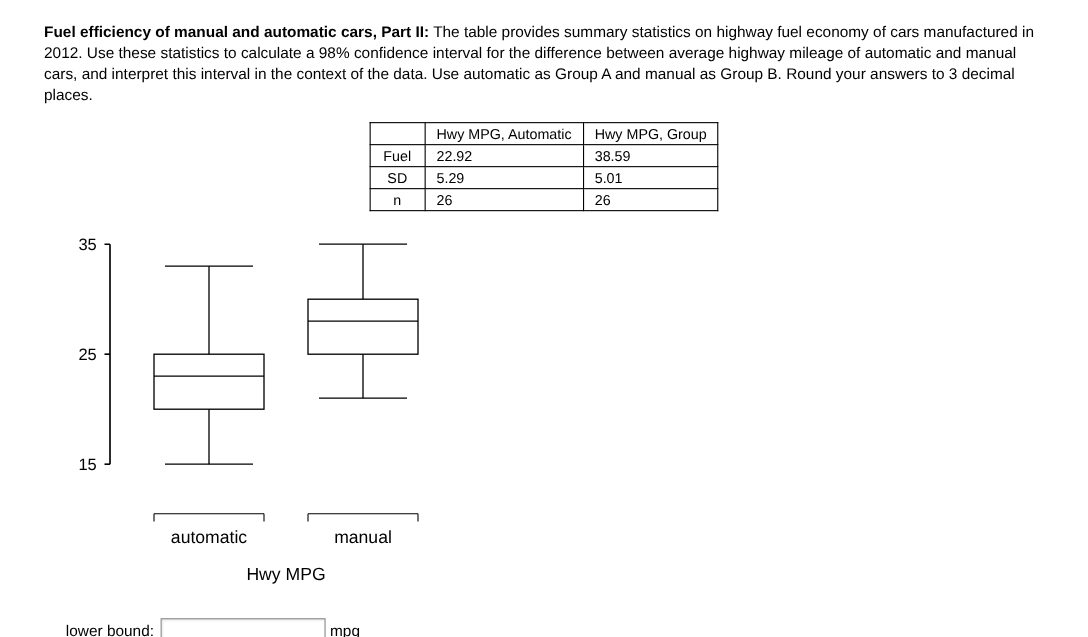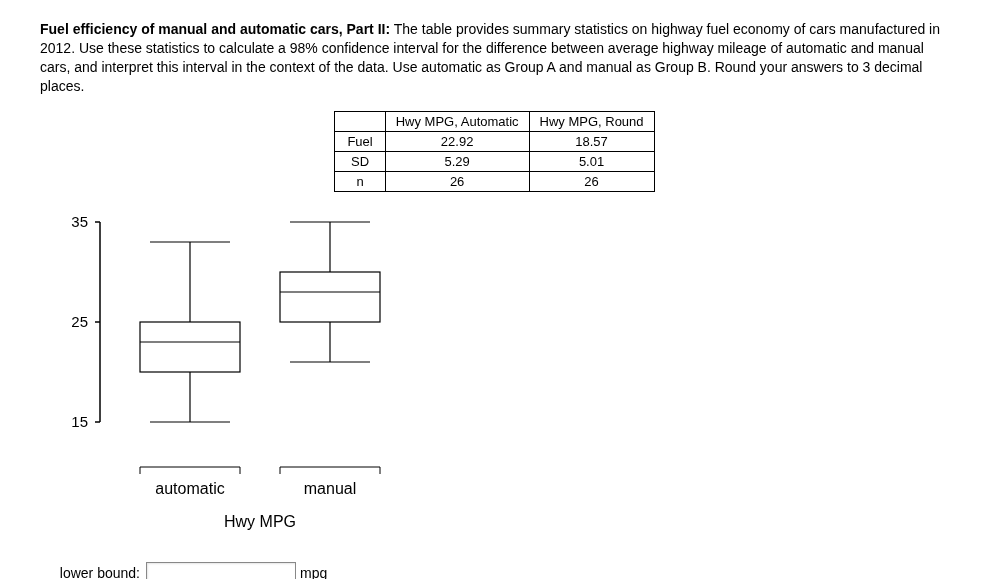--- a/index.html
+++ b/index.html
@@ -24,21 +24,21 @@
       text-align: right;
     }
     .stats-table {
       border-collapse: collapse;
       margin: 0 auto 10px auto;
     }
     .stats-table td, .stats-table th {
       border: 1px solid #000;
       padding: 2px 10px;
       font-size: 13px;
-      text-align: center;
+      text-align: left;
     }
     .stats-table th {
       font-weight: normal;
       text-align: center;
     }
     .stats-table th.corner {
       border: 1px solid #000;
     }
     .stats-table td.row-label {
       text-align: center;
@@ -82,26 +82,26 @@
 <div class="question-text">
   <b>Fuel efficiency of manual and automatic cars, Part II:</b>
   <span>The table provides summary statistics on highway fuel economy of cars manufactured in 2012. Use these statistics to calculate a 98% confidence interval for the difference between average highway mileage of automatic and manual cars, and interpret this interval in the context of the data. Use automatic as Group A and manual as Group B. Round your answers to 3 decimal places.</span>
 </div>
 
 <table class="stats-table">
   <tbody>
       <tr>
     <th class="corner"></th>
     <th>Hwy MPG, Automatic</th>
-    <th>Hwy MPG, Round</th>
+    <th>Hwy MPG, Group</th>
   </tr>
   <tr>
     <td class="row-label">Fuel</td>
     <td>22.92</td>
-    <td>18.57</td>
+    <td>38.59</td>
   </tr>
   <tr>
     <td class="row-label">SD</td>
     <td>5.29</td>
     <td>5.01</td>
   </tr>
   <tr>
     <td class="row-label">n</td>
     <td>26</td>
     <td>26</td>

